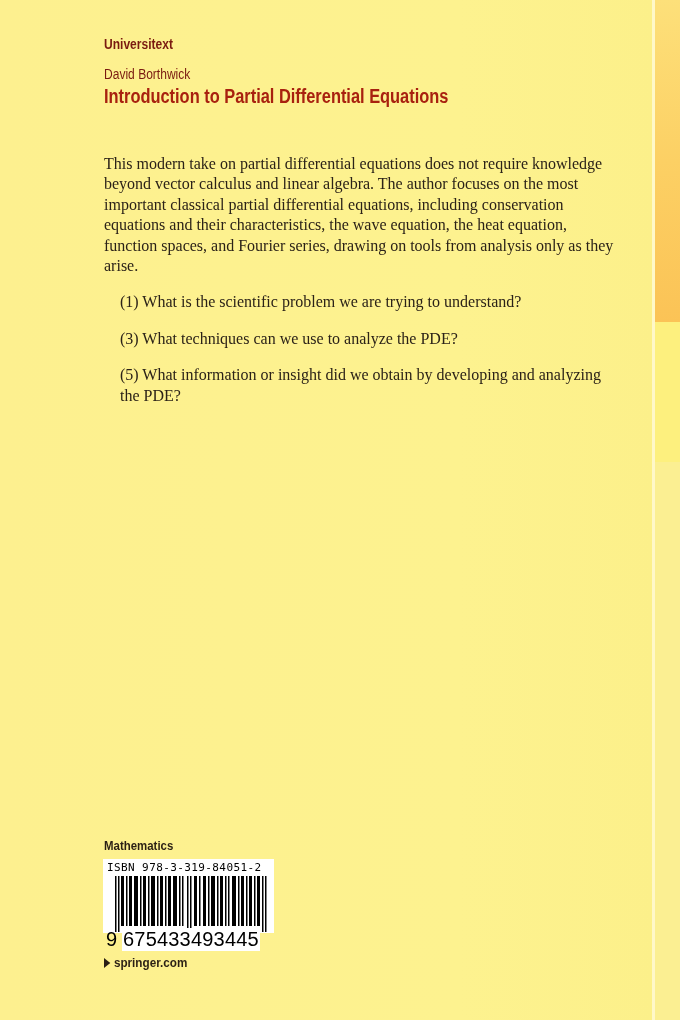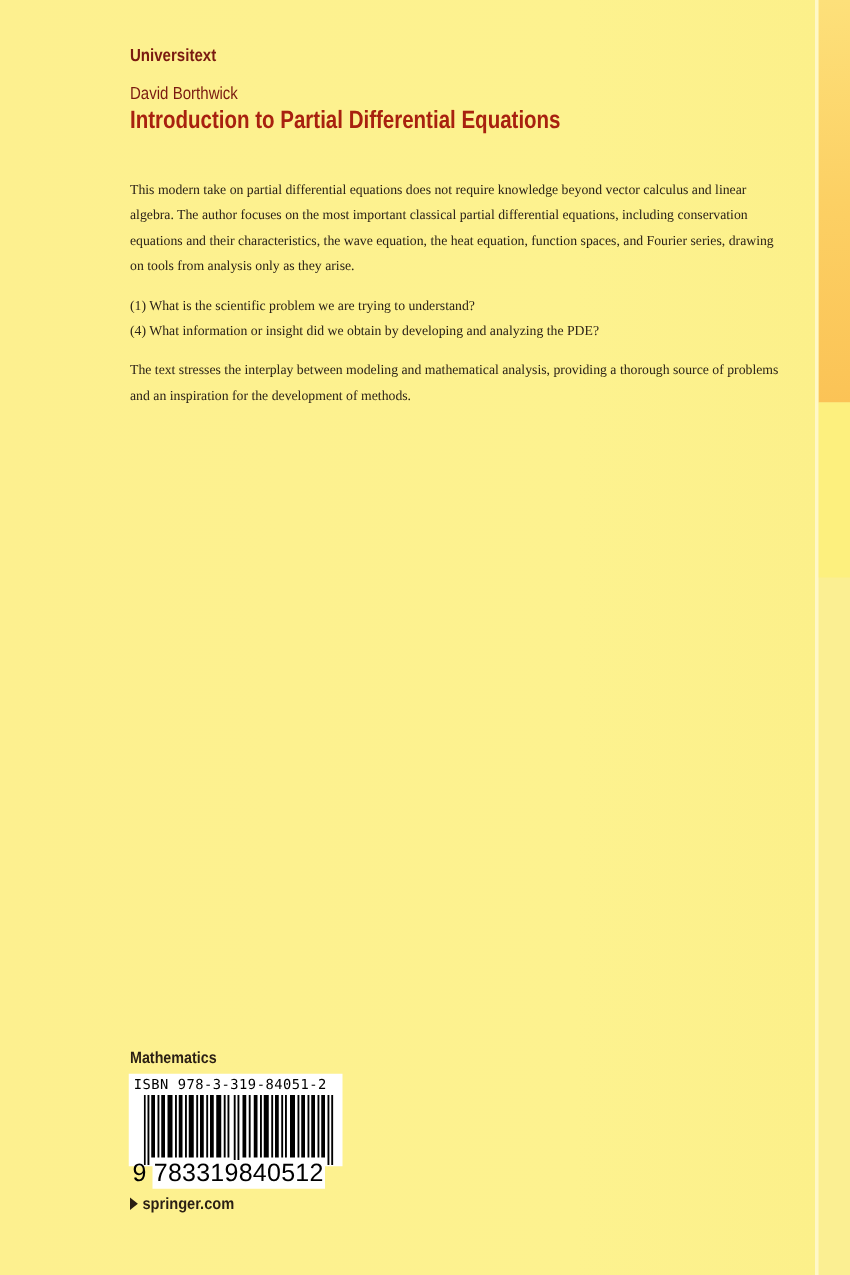--- a/index.html
+++ b/index.html
@@ -40,26 +40,26 @@
     font-size: 14px; color: #7a1a10;
     transform: scaleX(0.86); transform-origin: left;
   }
   .title {
     position: absolute; left: 104px; top: 85px;
     font-family: "Liberation Sans", "DejaVu Sans", sans-serif;
     font-weight: bold; font-size: 20px; color: #a8210f;
     transform: scaleX(0.82); transform-origin: left; white-space: nowrap;
   }
   .body {
-    position: absolute; left: 104px; top: 142px; width: 520px;
-    font-size: 11px; line-height: 20.4px; color: #2b2218;
+    position: absolute; left: 104px; top: 154px; width: 520px;
+    font-size: 16px; line-height: 20.4px; color: #2b2218;
   }
   .body p { margin: 0 0 11px 0; }
   .body ul { list-style: none; margin: 0 0 11px 0; padding: 0; }
-  .body li { margin: 0; }
+  .body li { margin: 16px; }
   .subject {
     position: absolute; left: 104px; top: 838px;
     font-family: "Liberation Sans", "DejaVu Sans", sans-serif;
     font-weight: bold; font-size: 13px; color: #2a1f14;
     transform: scaleX(0.88); transform-origin: left;
   }
   .barcode-box {
     position: absolute; left: 103px; top: 859px; width: 171px; height: 74px;
     background: #ffffff;
   }
@@ -105,23 +105,23 @@
 <div class="spine-band"></div>
 
 <div class="series">Universitext</div>
 <div class="author">David Borthwick</div>
 <div class="title">Introduction to Partial Differential Equations</div>
 
 <div class="body">
   <p>This modern take on partial differential equations does not require knowledge beyond vector calculus and linear algebra. The author focuses on the most important classical partial differential equations, including conservation equations and their characteristics, the wave equation, the heat equation, function spaces, and Fourier series, drawing on tools from analysis only as they arise.</p>
   <ul>
     <li>(1) What is the scientific problem we are trying to understand?</li>
-    <li>(4) What information or insight did we obtain by developing and analyzing the PDE?</li>
+    <li>(3) What techniques can we use to analyze the PDE?</li>
+    <li>(5) What information or insight did we obtain by developing and analyzing the PDE?</li>
   </ul>
-  <p>The text stresses the interplay between modeling and mathematical analysis, providing a thorough source of problems and an inspiration for the development of methods.</p>
 </div>
 
 <div class="subject">Mathematics</div>
 
 <div class="barcode-box">
   <div class="isbn-text">ISBN 978-3-319-84051-2</div>
   <svg class="bars" viewBox="0 0 155 56" preserveAspectRatio="none">
     <g fill="#000">
       <rect x="0" y="0" width="1.5" height="56"></rect>
       <rect x="3" y="0" width="1.5" height="56"></rect>
@@ -157,20 +157,20 @@
       <rect x="131" y="0" width="1.5" height="50"></rect>
       <rect x="134" y="0" width="3" height="50"></rect>
       <rect x="139" y="0" width="1.5" height="50"></rect>
       <rect x="142" y="0" width="3" height="50"></rect>
       <rect x="147" y="0" width="1.5" height="56"></rect>
       <rect x="150" y="0" width="1.5" height="56"></rect>
     </g>
   </svg>
   <div class="ean-digits">
     <span class="ean-first">9</span>
-    <span class="ean-rest">783319840512</span>
+    <span class="ean-rest">675433493445</span>
   </div>
 </div>
 
 <div class="springer">
   <span class="arrow-icon"></span>
   <span>springer.com</span>
 </div>
 
 </body></html>

